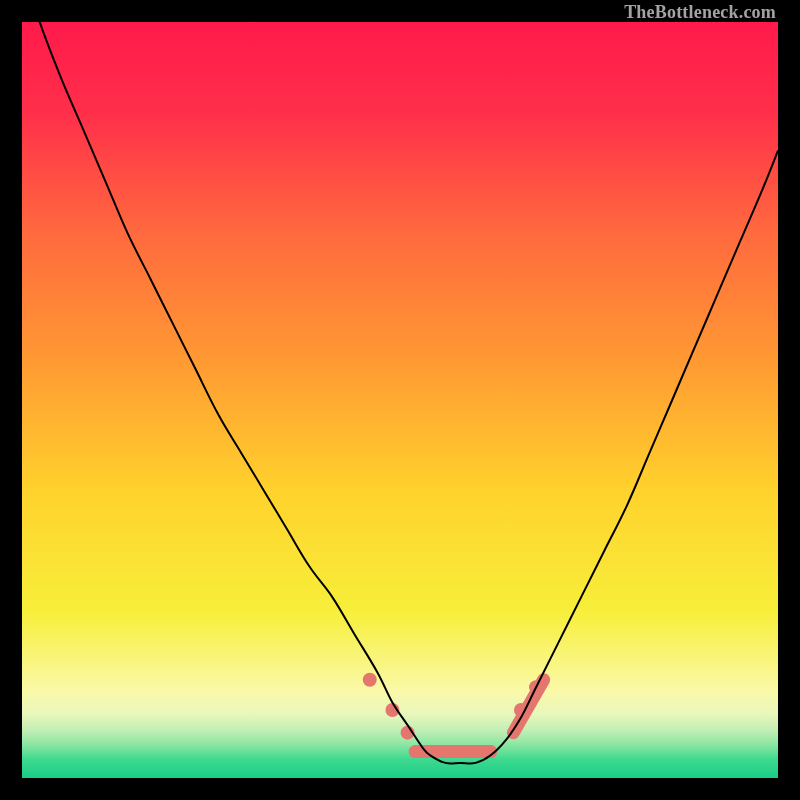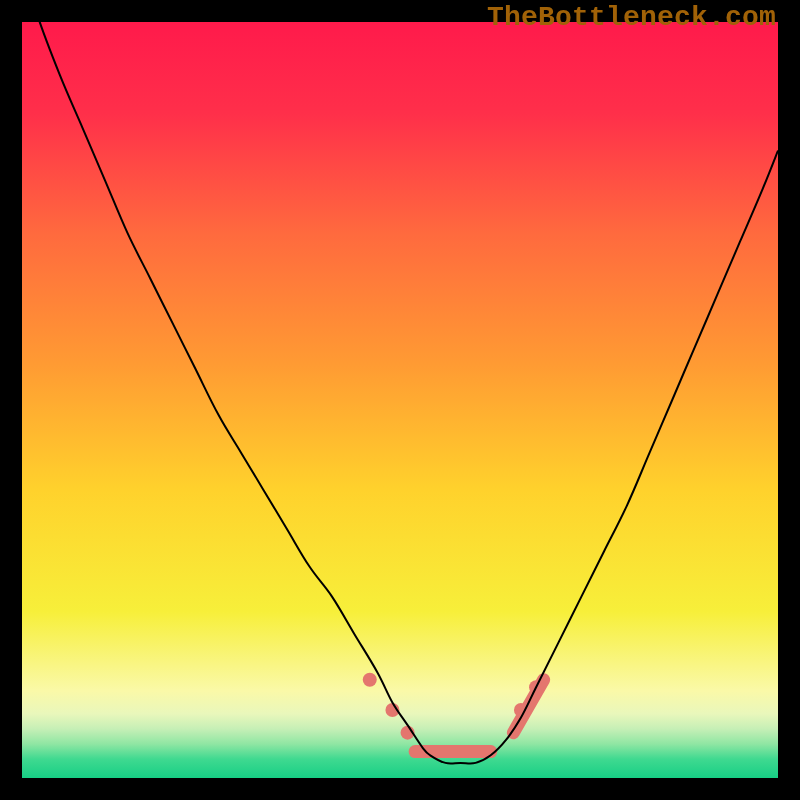--- a/index.html
+++ b/index.html
@@ -22,24 +22,24 @@
     position: absolute;
     left: 0;
     top: 0;
     width: 756px;
     height: 756px;
   }
   .watermark {
     position: absolute;
     top: 2px;
     right: 24px;
-    font-family: Liberation Mono, monospace;
-    font-size: 28px;
+    font-family: Liberation Serif, serif;
+    font-size: 18px;
     font-weight: 600;
-    color: #a16207;
+    color: #a3a3a3;
     letter-spacing: 0.2px;
     user-select: none;
   }
   svg.curve {
     position: absolute;
     left: 22px;
     top: 22px;
     width: 756px;
     height: 756px;
     overflow: visible;

